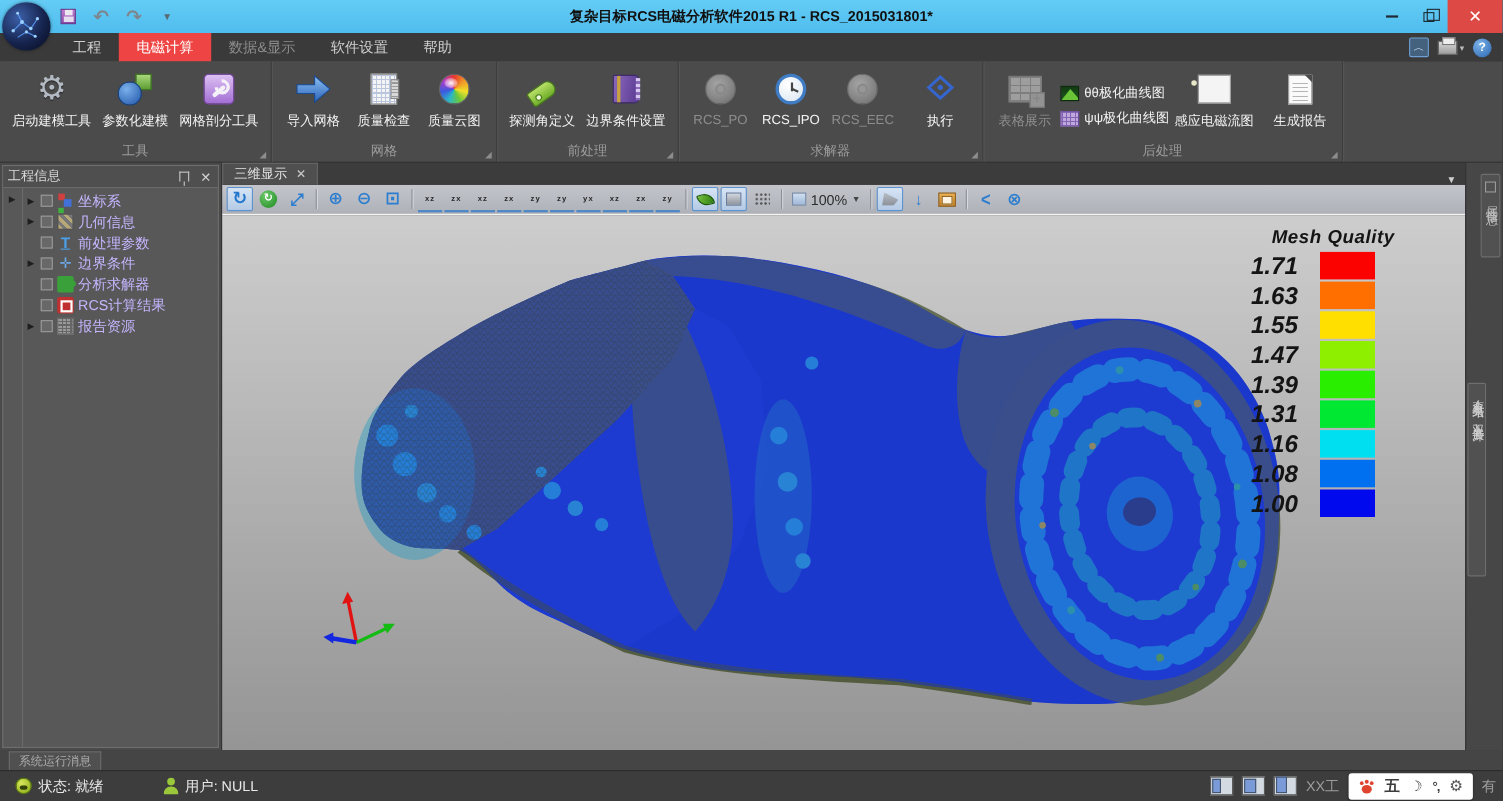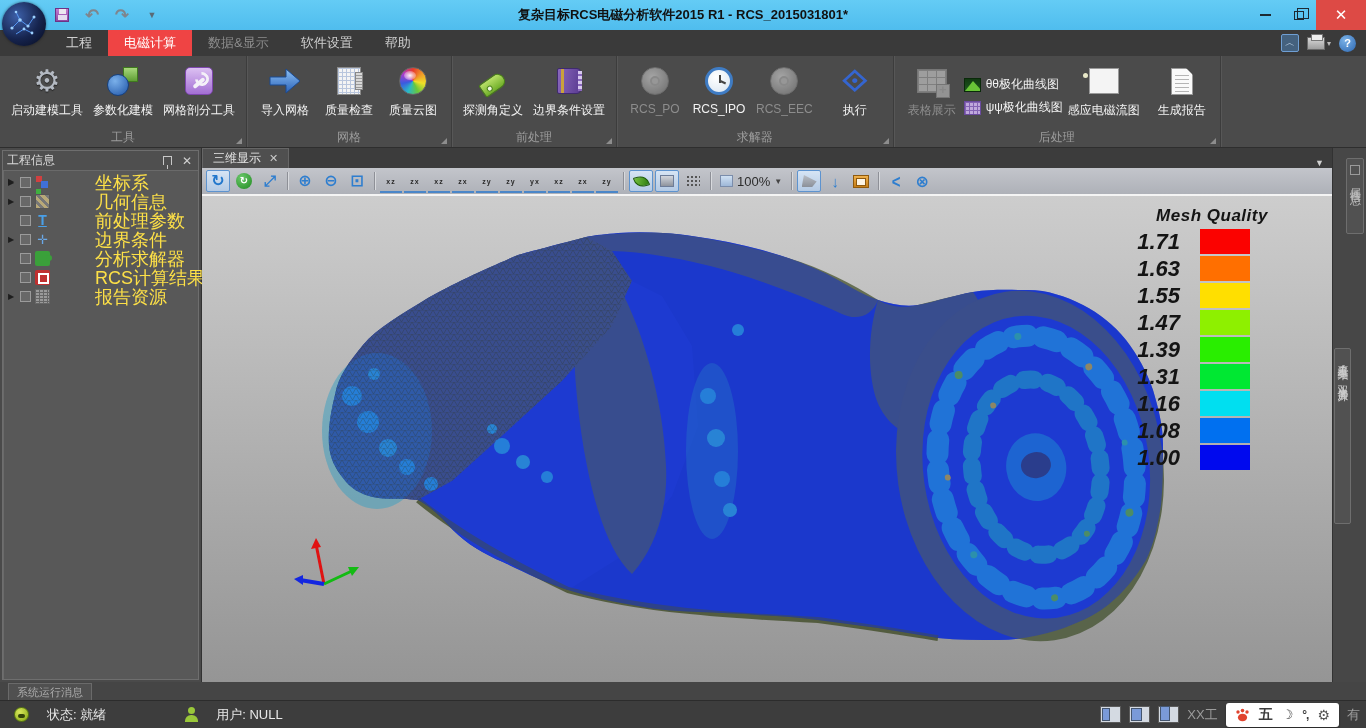--- a/index.html
+++ b/index.html
@@ -140,21 +140,21 @@
   .pin-ico::after { content:""; position:absolute; left:3px; bottom:-4px; width:1px; height:4px; background:#c8c8c8; }
   .lp-close { color:#d0d0d0; font-size:12px; font-weight:bold; margin-right:2px; }
   .tree { flex:1; display:flex; }
   .tree-gutter { width:18px; border-right:1px solid #6a6a6a; position:relative; }
   .tree-gutter .garrow { position:absolute; left:5px; top:6px; font-size:8px; color:#1e1e1e; }
   .tree-rows { flex:1; padding-top:2px; }
   .trow { height:19px; display:flex; align-items:center; gap:4px; padding-left:2px; }
   .texp { width:10px; font-size:8px; color:#1e1e1e; text-align:center; }
   .tcheck { width:11px; height:11px; border:1px solid #9b9b9b; background:#686868; }
   .ticon { width:15px; height:15px; position:relative; flex:none; }
-  .tlabel { font-size:18px; color:#fde047; white-space:nowrap;margin-left:41px; }
+  .tlabel { font-size:13px; color:#c4b5fd; white-space:nowrap; }
   .ti-coord::before { content:""; position:absolute; left:1px; top:1px; width:6px; height:6px; background:#d04040; }
   .ti-coord::after { content:""; position:absolute; left:6px; top:6px; width:7px; height:7px; background:#4070d8; box-shadow:-6px 7px 0 -1px #40b040; }
   .ti-geom { background:repeating-linear-gradient(45deg,#b8a878 0 3px,#777 3px 6px); border:1px solid #555; }
   .ti-T { color:#4aa0e8; font-weight:bold; font-size:14px; text-align:center; line-height:15px; text-decoration:underline; }
   .ti-bc { color:#6aa8e8; font-weight:bold; font-size:13px; text-align:center; line-height:15px; }
   .ti-solver { background:#3aa03a; border-radius:2px; }
   .ti-solver::after { content:""; position:absolute; right:-2px; top:4px; width:6px; height:6px; border-radius:50%; background:#3aa03a; }
   .ti-rcs { background:#c03030; border-radius:2px; }
   .ti-rcs::after { content:""; position:absolute; left:3px; top:3px; width:7px; height:7px; border:2px solid #fff; }
   .ti-report { background:#9a9a9a; border:1px solid #666;
@@ -219,21 +219,21 @@
   .btab { position:absolute; left:8px; top:1px; height:17px; line-height:16px; padding:0 8px;
     background:#505050; border:1px solid #6a6a6a; border-bottom:none; font-size:11px; color:#ababab; }
   .statusbar { position:absolute; left:0; top:700px; width:1366px; height:28px; background:#3d3d3d;
     border-top:1px solid #2c2c2c; display:flex; align-items:center; font-size:13px; color:#e8e8e8; }
   .st-ico { width:15px; height:15px; border-radius:50%; background:radial-gradient(circle at 35% 30%, #d7e65a, #86a714);
     border:1px solid #5a7a10; position:relative; margin-right:6px; }
   .st-ico::after { content:""; position:absolute; left:3px; top:6px; width:7px; height:4px; border-radius:2px; background:#33430a; }
   .st-person { width:13px; height:15px; position:relative; margin-right:6px; }
   .st-person::before { content:""; position:absolute; left:3px; top:0; width:7px; height:7px; border-radius:50%; background:#9ac83a; }
   .st-person::after { content:""; position:absolute; left:0; bottom:0; width:13px; height:7px; border-radius:6px 6px 0 0; background:#9ac83a; }
-  .status-left { display:flex; align-items:center; padding-left:14px; gap:12px; }
+  .status-left { display:flex; align-items:center; padding-left:14px; gap:0; }
   .status-gap { width:55px; }
   .status-right { margin-left:auto; display:flex; align-items:center; padding-right:6px; gap:8px; }
   .layout-ico { width:21px; height:17px; background:#d4dae2; border:1px solid #5a5a5a; position:relative; }
   .layout-ico::before { content:""; position:absolute; background:#7a9ad8; border:1px solid #44556e; }
   .layout-ico.v1::before { left:1px; top:1px; width:6px; bottom:1px; }
   .layout-ico.v2::before { left:1px; top:1px; width:9px; bottom:1px; }
   .layout-ico.v3::before { left:1px; bottom:1px; right:8px; height:13px; }
   .company-txt { color:#9c9c9c; font-size:13px; }
   .imebar { height:24px; background:#fff; border-radius:3px; display:flex; align-items:center; gap:9px;
     padding:0 9px; box-shadow:0 1px 2px rgba(0,0,0,.4); }

